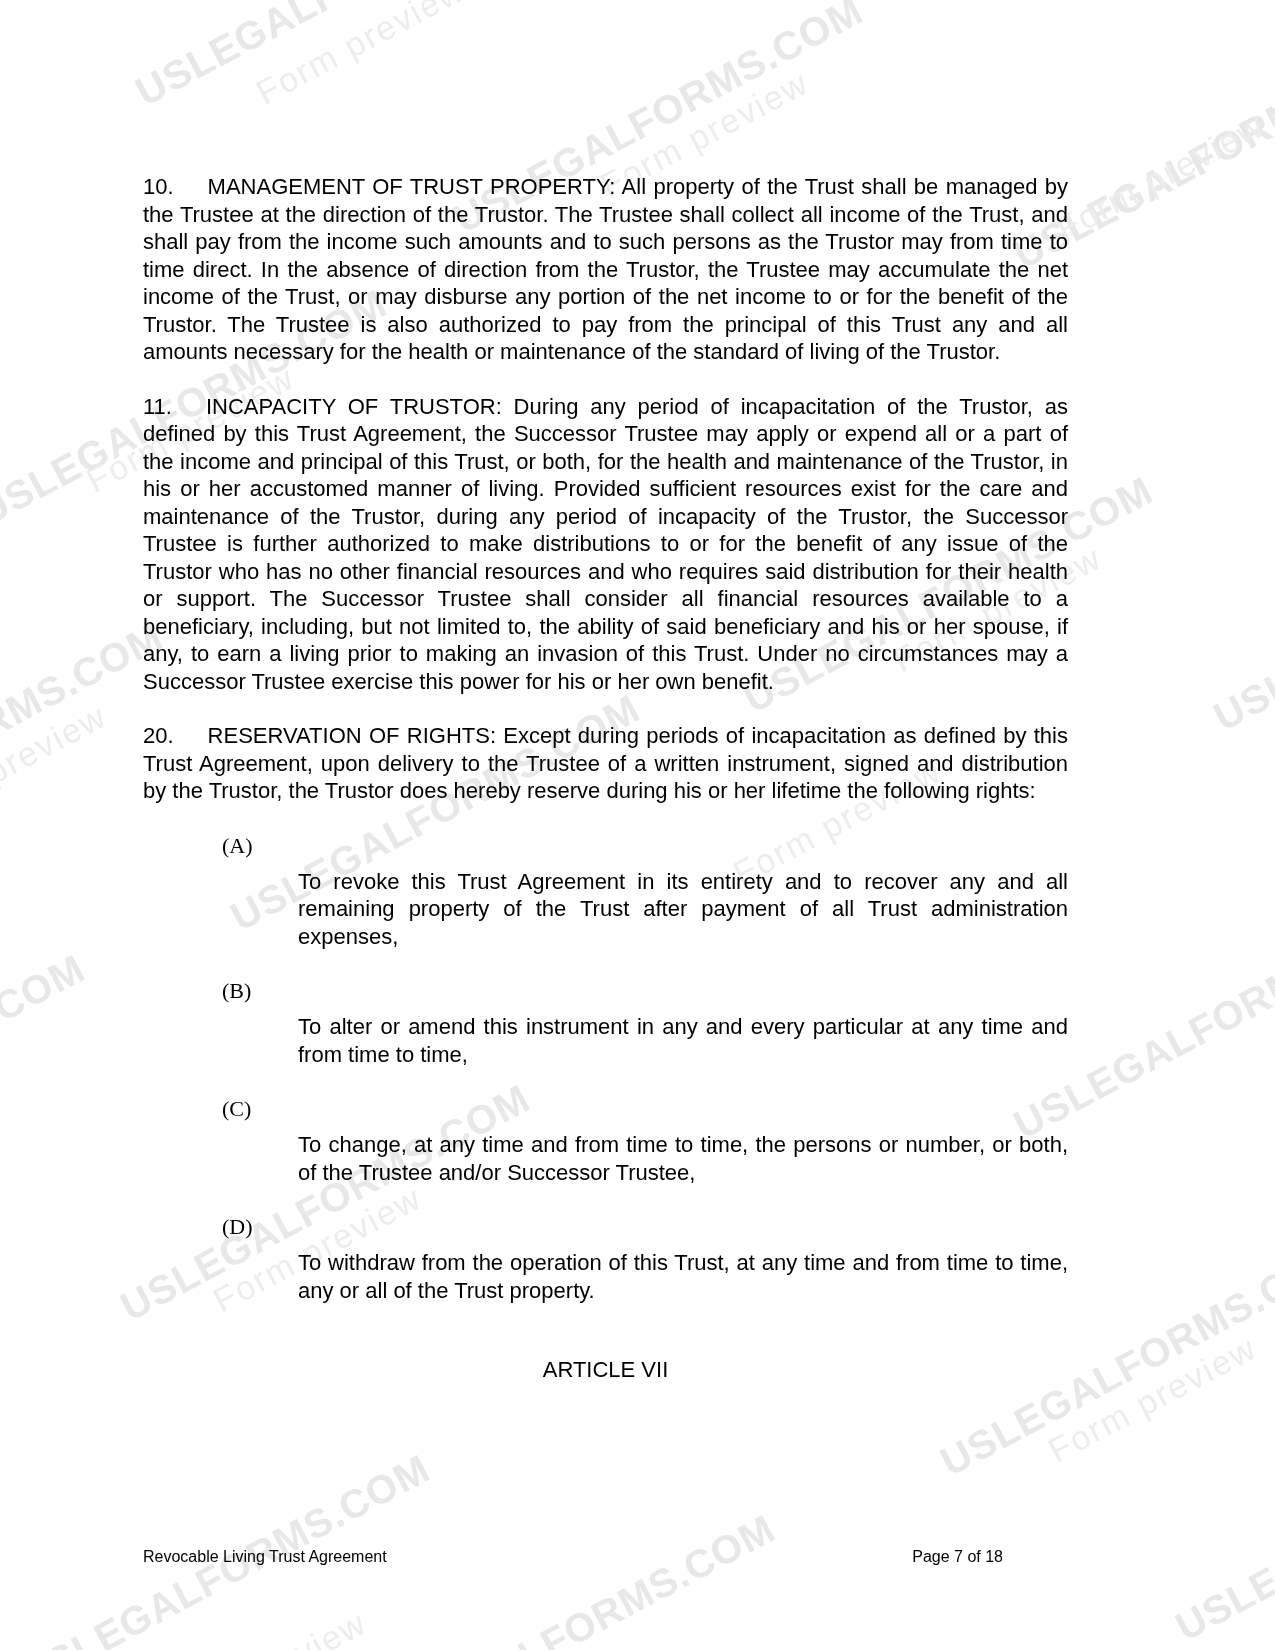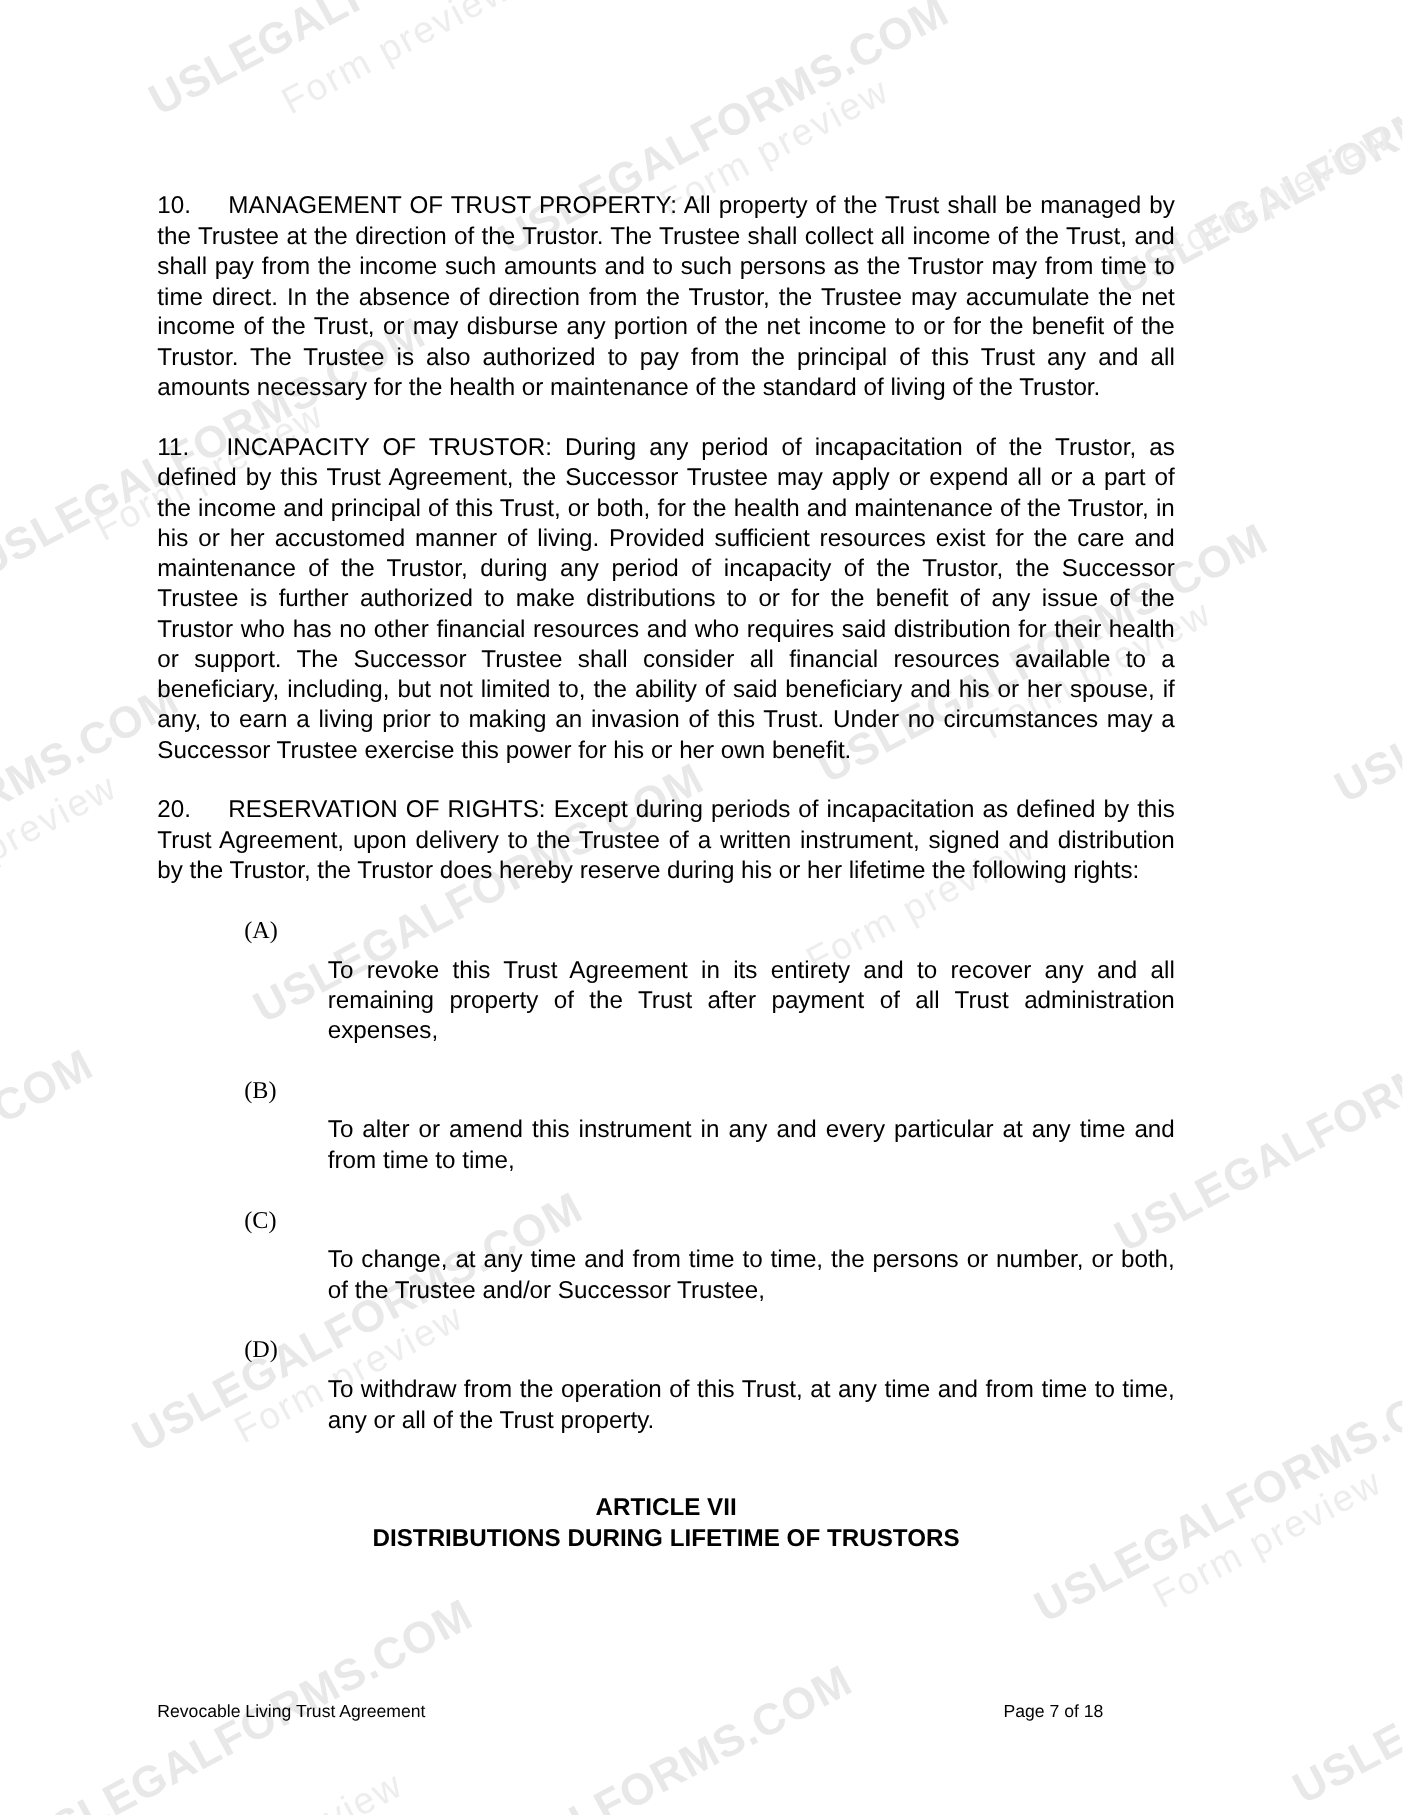--- a/index.html
+++ b/index.html
@@ -65,21 +65,21 @@
     font-size: 22px;
   }
   .item-text {
     flex: 1;
     text-align: justify;
     margin-top: 36px;
   }
   .article-heading {
     margin-top: 52px;
     text-align: center;
-    font-weight: bold;
+    font-weight: normal;
   }
   .footer {
     position: absolute;
     left: 143px;
     right: 272px;
     top: 1545px;
     z-index: 1;
     display: flex;
     justify-content: space-between;
     font-size: 16px;
@@ -141,21 +141,20 @@
       <div class="item-text">To change, at any time and from time to time, the persons or number, or both, of the Trustee and/or Successor Trustee,</div>
     </div>
 
     <div class="item">
       <span class="item-label">(D)</span>
       <div class="item-text">To withdraw from the operation of this Trust, at any time and from time to time, any or all of the Trust property.</div>
     </div>
 
     <div class="article-heading">
       <div>ARTICLE VII</div>
-      <div>DISTRIBUTIONS DURING LIFETIME OF TRUSTORS</div>
     </div>
 
   </div>
 
   <div class="footer">
     <span>Revocable Living Trust Agreement</span>
     <span>Page 7 of 18</span>
   </div>
 
 </div>

